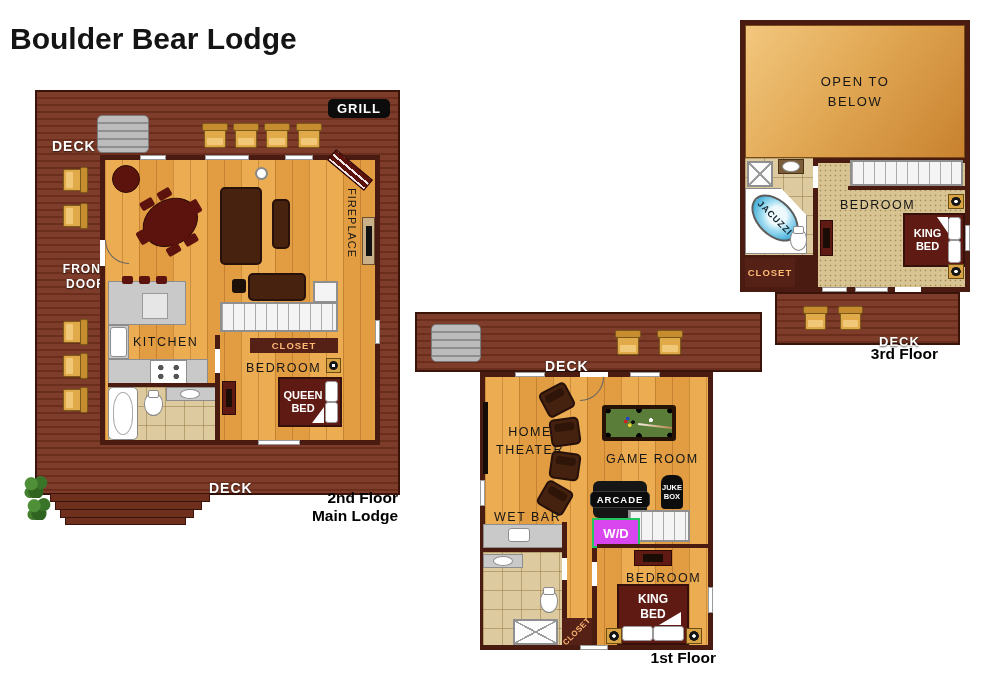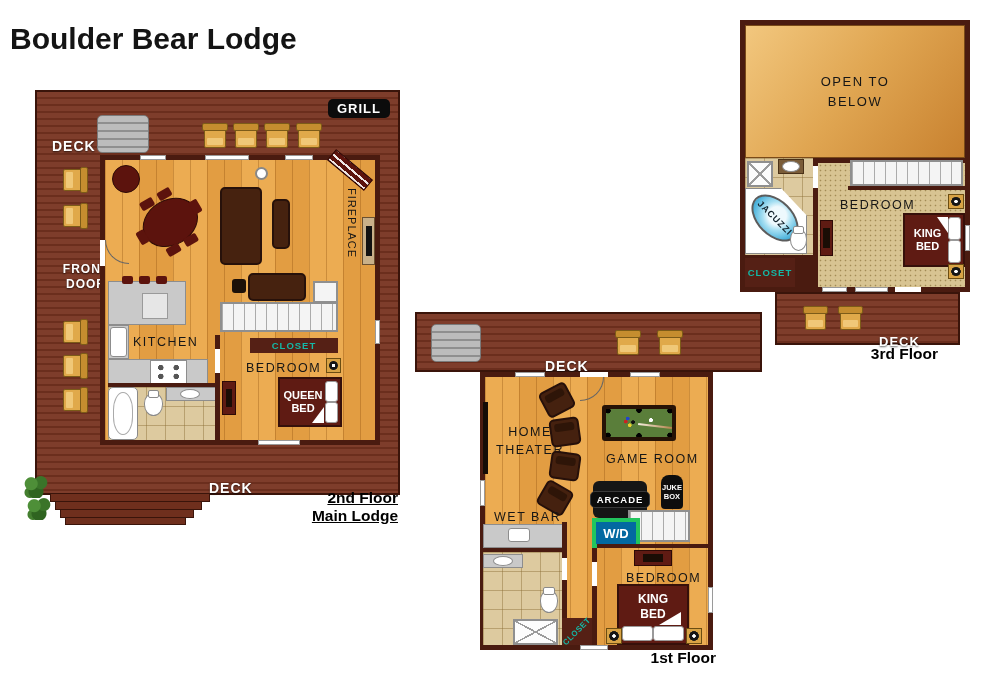--- a/index.html
+++ b/index.html
@@ -44,22 +44,22 @@
   .stove{background:#fff;border:1px solid #8d8d8d;box-sizing:border-box;background-image:radial-gradient(circle at 28% 30%,#555 2.5px,rgba(0,0,0,0) 3px),radial-gradient(circle at 72% 30%,#555 2.5px,rgba(0,0,0,0) 3px),radial-gradient(circle at 28% 70%,#555 2.5px,rgba(0,0,0,0) 3px),radial-gradient(circle at 72% 70%,#555 2.5px,rgba(0,0,0,0) 3px);}
   .sink{background:#fff;border:1px solid #8d8d8d;border-radius:3px;box-sizing:border-box;}
   .sink-oval{background:#fff;border:1px solid #8d8d8d;border-radius:50%;box-sizing:border-box;}
   .tub{background:#fff;border:1.5px solid #8a8a8a;border-radius:5px;box-sizing:border-box;}
   .tub::before{content:"";position:absolute;inset:4px;border:1px solid #aaa;border-radius:50% / 42%;}
   .recliner{background:#45210f;border:2px solid #26100a;border-radius:5px;box-sizing:border-box;}
   .recliner::before{content:"";position:absolute;left:3px;right:3px;top:3px;height:8px;background:#2e1508;border-radius:3px;}
   .console{background:#5c130d;background-image:repeating-linear-gradient(0deg,rgba(255,255,255,.9) 0 2px,rgba(0,0,0,0) 2px 6px);border:1px solid #2d0a06;box-sizing:border-box;}
   .vtext{writing-mode:vertical-rl;text-orientation:mixed;}
   .stool{background:#5c130d;border-radius:2px;}
-  .droom{background:#0369a1;border:4px solid #22c55e;box-sizing:border-box;color:#fff;font-weight:700;}
-  .closetbar{background:#552015;color:#14b8a6;font-weight:700;letter-spacing:1px;box-sizing:border-box;justify-content:center;}
+  .droom{background:#d946ef;border:2px solid #22c55e;box-sizing:border-box;color:#fff;font-weight:700;}
+  .closetbar{background:#552015;color:#fdba74;font-weight:700;letter-spacing:1px;box-sizing:border-box;justify-content:center;}
   .fp-caption{color:#000000;font-weight:700;}
   .arc{border-left:1px solid #666;border-bottom:1px solid #666;border-bottom-left-radius:100%;box-sizing:border-box;}
   .dresser{background:#5f1b13;border:1px solid #2d0a06;box-sizing:border-box;}
   .dresser::before{content:"";position:absolute;inset:22%;background:#1a0d05;}
 </style>
 </head>
 <body>
 
 <div class="canvas">
 
@@ -152,21 +152,21 @@
     <div class="abs speaker" style="left:226px;top:203px;width:15px;height:15px;"></div>
     <div class="abs dresser" style="left:122px;top:226px;width:14px;height:34px;"></div>
     <div class="abs bed ctr" style="left:178px;top:222px;width:64px;height:50px;">
       <span style="width:46px;font-size:11px;line-height:1.2;margin-right:14px;">QUEEN BED</span>
       <div class="abs pillow" style="right:2px;top:2px;width:13px;height:21px;"></div>
       <div class="abs pillow" style="right:2px;bottom:2px;width:13px;height:21px;"></div>
       <div class="abs" style="right:16px;bottom:2px;width:12px;height:16px;background:#fff;clip-path:polygon(100% 0,100% 100%,0 100%);"></div>
     </div>
   </div>
 
-  <div class="abs fp-caption" style="left:285px;top:489px;width:113px;text-align:right;font-size:15.5px;line-height:1.15;text-decoration:underline;">
+  <div class="abs fp-caption" style="left:285px;top:489px;width:113px;text-align:right;font-size:15.5px;line-height:1.15;">
     <div>2nd Floor</div>
     <div>Main Lodge</div>
   </div>
 
   <div class="abs deck" style="left:415px;top:312px;width:347px;height:60px;">
     <div class="abs grill-obj" style="left:14px;top:10px;width:50px;height:38px;"></div>
     <div class="abs lbl-w" style="left:128px;top:20px;font-size:14px;">DECK</div>
     <div class="abs chair" style="left:200px;top:17px;width:22px;height:24px;"></div>
     <div class="abs chair" style="left:242px;top:17px;width:22px;height:24px;"></div>
   </div>

